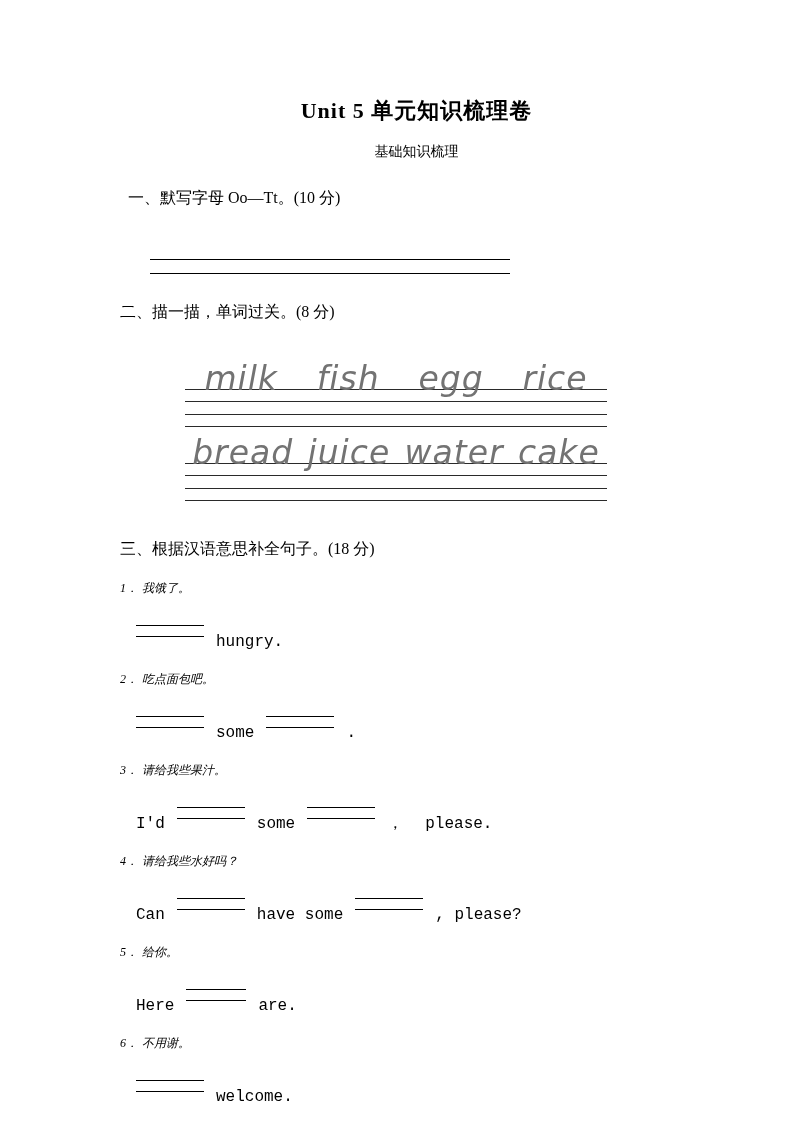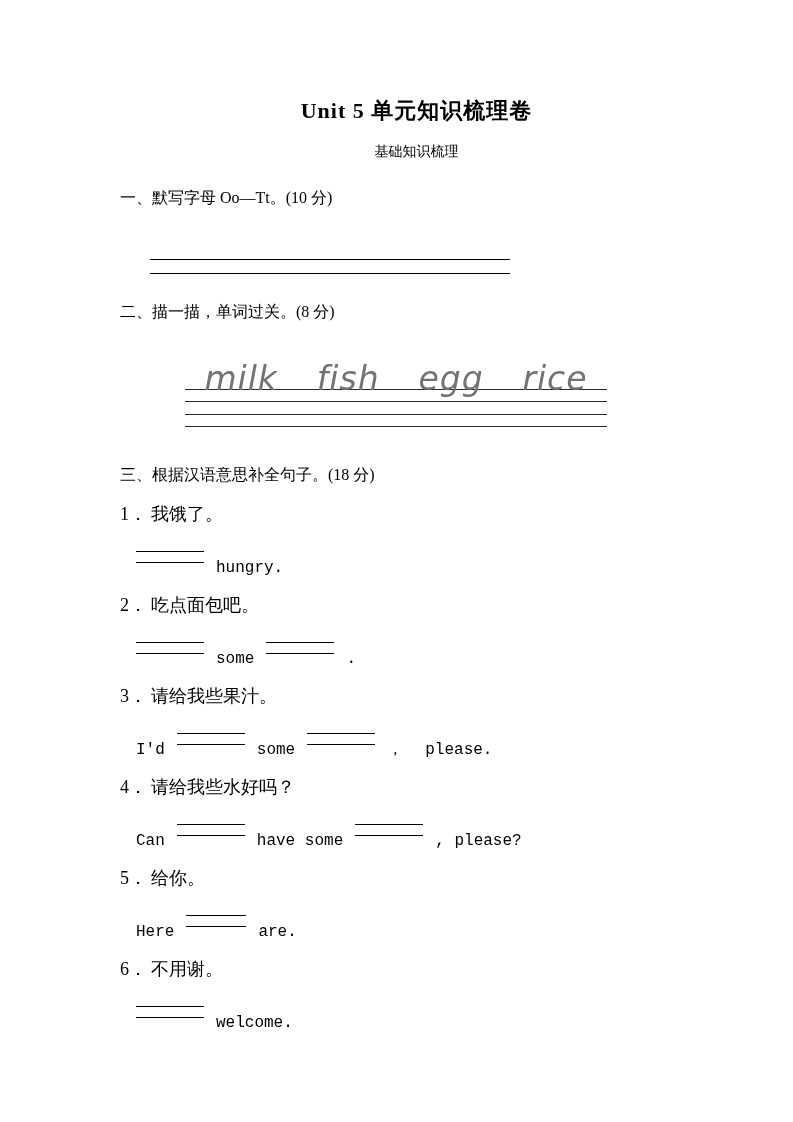--- a/index.html
+++ b/index.html
@@ -25,21 +25,21 @@
   }
   .subtitle {
     text-align: center;
     font-size: 14px;
     font-weight: normal;
     margin-top: 17px;
   }
   .heading {
     font-size: 16px;
   }
-  .heading-s1 { margin-top: 27px; }
+  .heading-s1 { margin-top: 27px; margin-left: 8px; }
   .heading-s2 { margin-top: 28px; }
   .heading-s3 { margin-top: 38px; }
 
   
   .write-lines {
     margin: 50px 0 0 30px;
     width: 360px;
   }
   .write-line {
     height: 0;
@@ -79,22 +79,23 @@
     font-size: 33px;
     font-weight: 300;
     color: #737373;
     letter-spacing: 1px;
     pointer-events: none;
   }
 
   
   .question { margin-top: 17px; }
   .q-prompt {
-    font-size: 18px;
+    font-size: 12px;
     line-height: 22px;
+    font-style: italic;
   }
   .q-num { margin-right: 4px; }
   .q-answer {
     display: flex;
     align-items: flex-end;
     gap: 12px;
     height: 52px;
     padding-left: 16px;
     font-size: 16px;
   }
@@ -135,20 +136,32 @@
       <div class="staff-line"></div>
       <div class="staff-line"></div>
       <div class="trace-words">
         <span class="trace-word">milk</span>
         <span class="trace-word">fish</span>
         <span class="trace-word">egg</span>
         <span class="trace-word">rice</span>
       </div>
     </div>
 
+    <div class="staff staff-2">
+      <div class="staff-line"></div>
+      <div class="staff-line"></div>
+      <div class="staff-line"></div>
+      <div class="staff-line"></div>
+      <div class="trace-words">
+        <span class="trace-word">bread</span>
+        <span class="trace-word">juice</span>
+        <span class="trace-word">water</span>
+        <span class="trace-word">cake</span>
+      </div>
+    </div>
   </div>
 
   <div class="section">
     <p class="heading heading-s3">三、根据汉语意思补全句子。(18 分)</p>
 
     <div class="question">
       <p class="q-prompt"><span class="q-num">1．</span><span>我饿了。</span></p>
       <div class="q-answer">
         <span class="answer-blank"></span>
         <span class="answer-word">hungry.</span>

